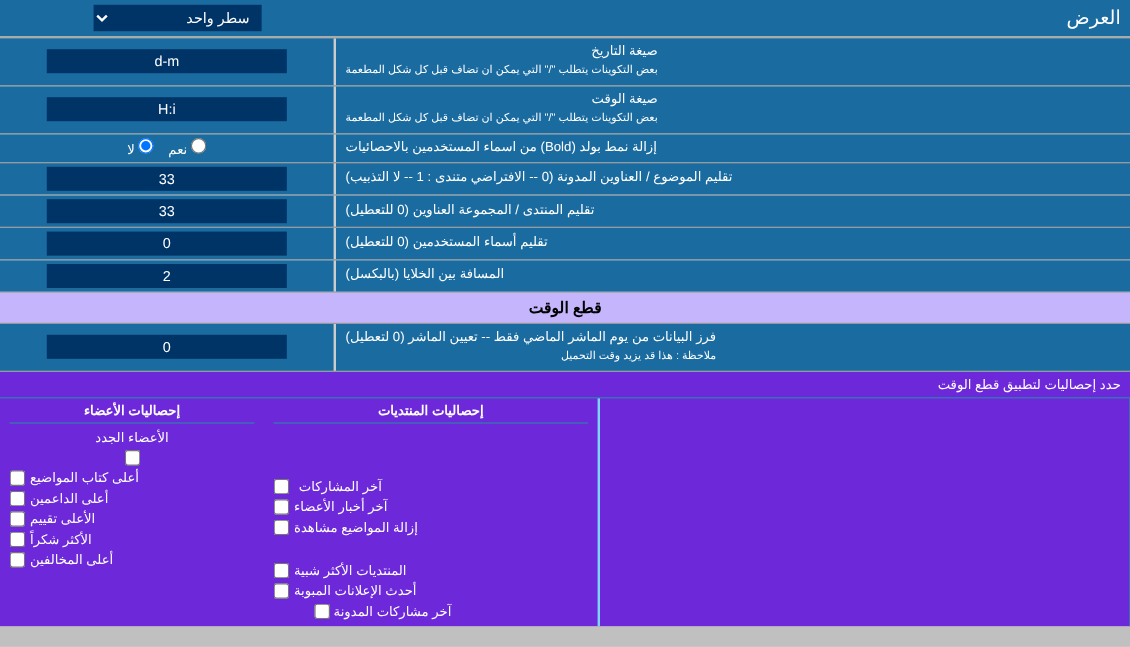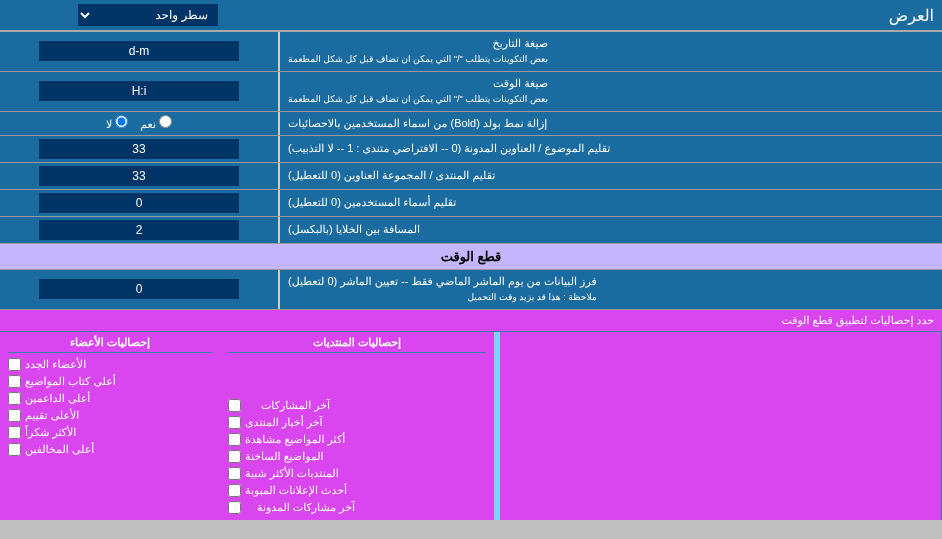--- a/index.html
+++ b/index.html
@@ -69,21 +69,21 @@
       align-items: center;
       gap: 12px;
       color: #fff;
     }
     .radio-label {
       color: #fff;
       font-size: 11px;
     }
     
     .stats-section {
-      background: #d946ef;
+      background: #6d28d9;
     }
     .top-header {
       display: flex;
       align-items: center;
       background: #1a6ba0;
       border-bottom: 2px solid #aaa;
       padding: 4px 8px;
     }
     .top-header-label {
       flex: 1;
@@ -213,62 +213,58 @@
     <div style="display:flex; align-items:center; padding: 4px 8px; border-bottom: 1px solid #3080b0;">
       <div style="flex:1; color:#fff; font-size:11px; text-align:right;">
         <span>حدد إحصاليات لتطبيق قطع الوقت</span>
       </div>
     </div>
 
     <div style="display:flex;">
 
       <div style="flex:1; padding:6px 8px; border-right:1px solid #3080b0;"></div>
 
-      <div style="width:280px; padding:4px 8px; border-right:6px solid #7dd3fc;">
+      <div style="width:280px; padding:4px 8px; border-right:2px solid #7dd3fc;">
         <div style="color:#fff; font-weight:bold; font-size:11px; text-align:center; border-bottom:1px solid #3080b0; padding-bottom:3px; margin-bottom:3px;">
           <span>إحصاليات المنتديات</span>
         </div>
         <div>
-          <div style="display:flex;align-items:center;gap:20px;padding:2px 0;color:#fff;font-size:11px;justify-content:flex-end;margin-top:44px;">
+          <div style="display:flex;align-items:center;gap:8px;padding:2px 0;color:#fff;font-size:11px;justify-content:flex-end;margin-top:44px;">
             <span>آخر المشاركات</span>
             <input type="checkbox" style="">
           </div>
           <div style="display:flex;align-items:center;gap:4px;padding:2px 0;color:#fff;font-size:11px;justify-content:flex-end;">
-            <span>آخر أخبار المنتدى</span>
-            <input type="checkbox" style="">
-          </div>
-          <div style="display:flex;align-items:center;gap:4px;padding:2px 0;color:#fff;font-size:11px;justify-content:flex-end;">
-            <span>أكثر المواضيع مشاهدة</span>
-            <input type="checkbox" style="">
-          </div>
-          <div style="display:flex;align-items:center;gap:4px;padding:2px 0;color:#fff;font-size:11px;justify-content:flex-end;">
-            <span>المواضيع الساخنة</span>
-            <input type="checkbox" style="">
-          </div>
-          <div style="display:flex;align-items:center;gap:4px;padding:2px 0;color:#fff;font-size:11px;justify-content:flex-end;">
+            <span>آخر أخبار الأعضاء</span>
+            <input type="checkbox" style="">
+          </div>
+          <div style="display:flex;align-items:center;gap:4px;padding:2px 0;color:#fff;font-size:11px;justify-content:flex-end;">
+            <span>إزالة المواضيع مشاهدة</span>
+            <input type="checkbox" style="">
+          </div>
+          <div style="display:flex;align-items:center;gap:4px;padding:2px 0;color:#fff;font-size:11px;justify-content:flex-end;margin-top:19px;">
             <span>المنتديات الأكثر شبية</span>
             <input type="checkbox" style="">
           </div>
           <div style="display:flex;align-items:flex-end;gap:4px;padding:2px 0;color:#fff;font-size:11px;justify-content:flex-end;">
             <span>أحدث الإعلانات المبوبة</span>
             <input type="checkbox" style="">
           </div>
-          <div style="display:flex;align-items:center;gap:16px;padding:2px 0;color:#fff;font-size:11px;justify-content:flex-end;">
+          <div style="display:flex;align-items:center;gap:3px;padding:2px 0;color:#fff;font-size:11px;justify-content:flex-end;margin-left:34px;">
             <span>آخر مشاركات المدونة</span>
             <input type="checkbox" style="">
           </div>
         </div>
       </div>
 
       <div style="width:220px; padding:4px 8px;">
         <div style="color:#fff; font-weight:bold; font-size:11px; text-align:center; border-bottom:1px solid #3080b0; padding-bottom:3px; margin-bottom:3px;">
           <span>إحصاليات الأعضاء</span>
         </div>
         <div>
-          <div style="display:flex;align-items:center;gap:4px;padding:2px 0;color:#fff;font-size:11px;justify-content:flex-end;">
+          <div style="display:flex;align-items:center;gap:4px;padding:2px 0;color:#fff;font-size:11px;justify-content:flex-end;flex-direction:column;">
             <span>الأعضاء الجدد</span>
             <input type="checkbox" style="">
           </div>
           <div style="display:flex;align-items:center;gap:4px;padding:2px 0;color:#fff;font-size:11px;justify-content:flex-end;">
             <span>أعلى كتاب المواضيع</span>
             <input type="checkbox" style="">
           </div>
           <div style="display:flex;align-items:center;gap:4px;padding:2px 0;color:#fff;font-size:11px;justify-content:flex-end;">
             <span>أعلى الداعمين</span>
             <input type="checkbox" style="">

